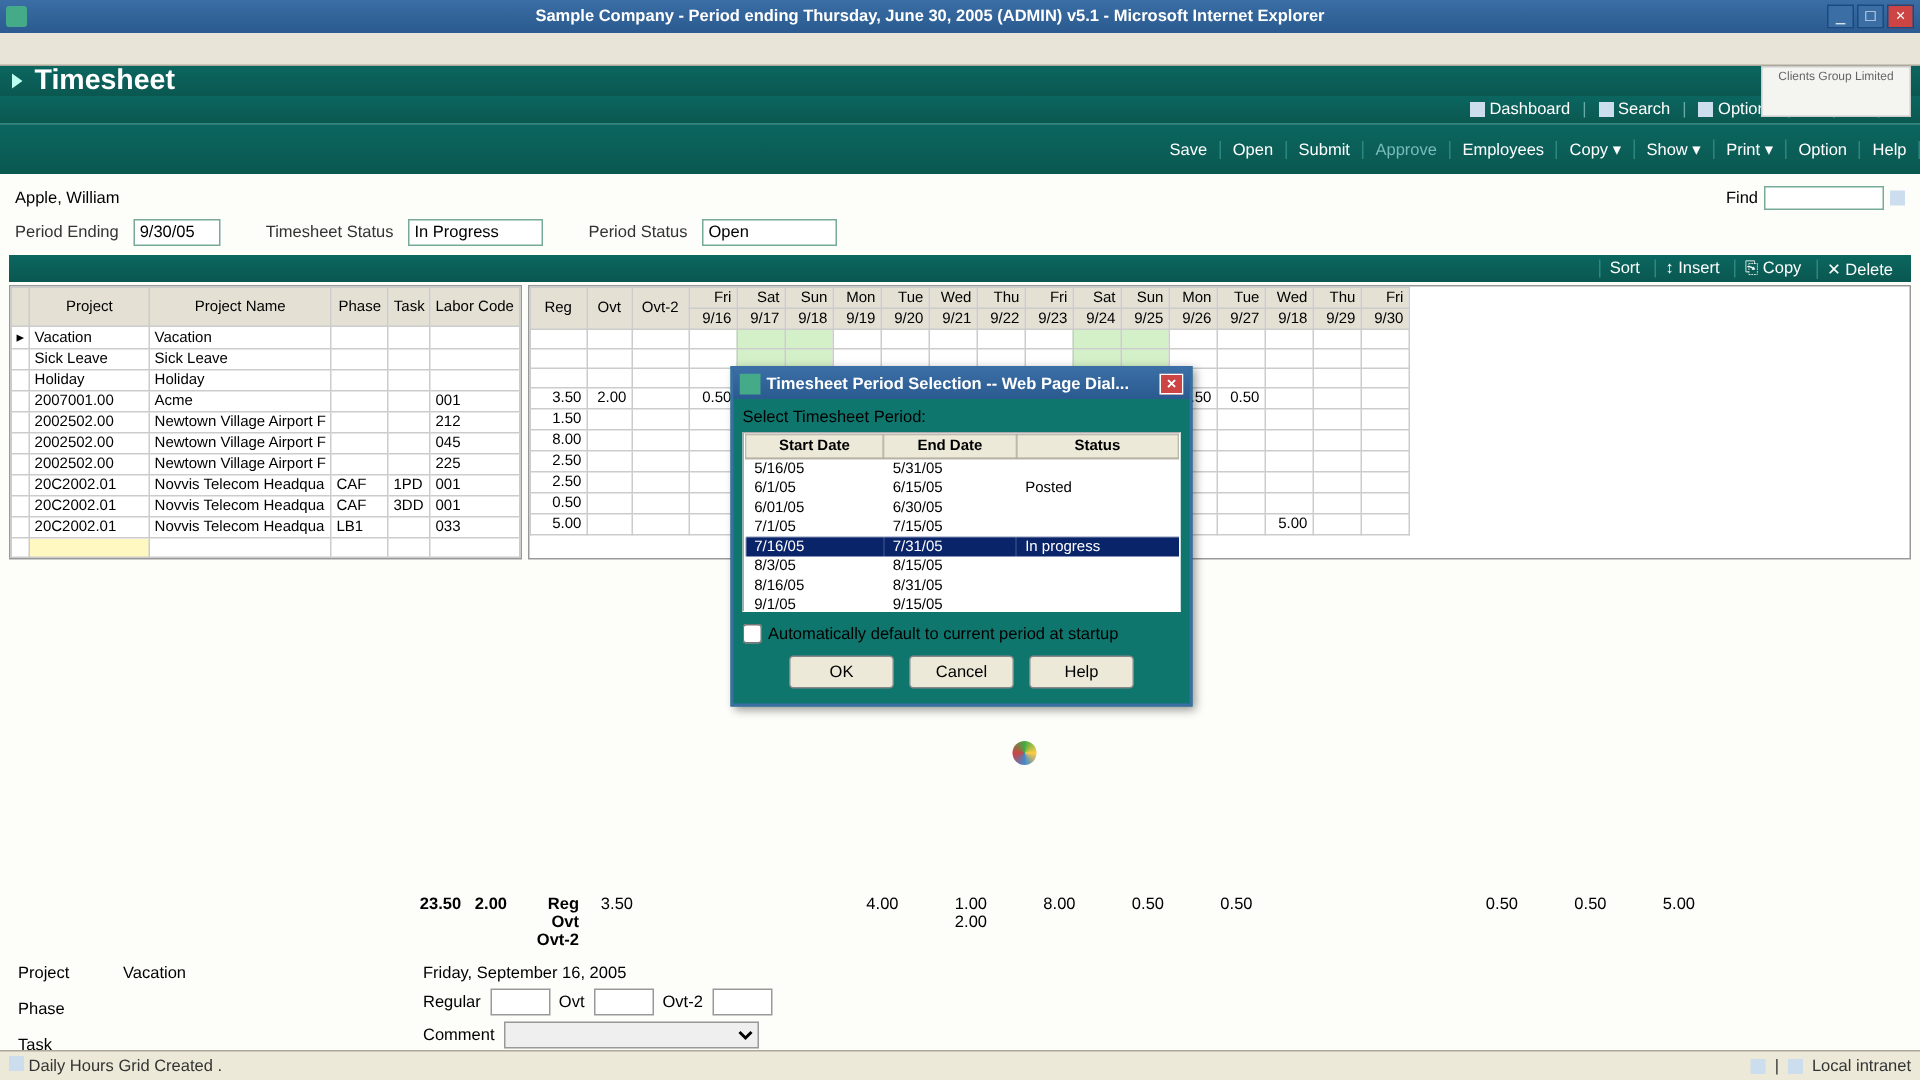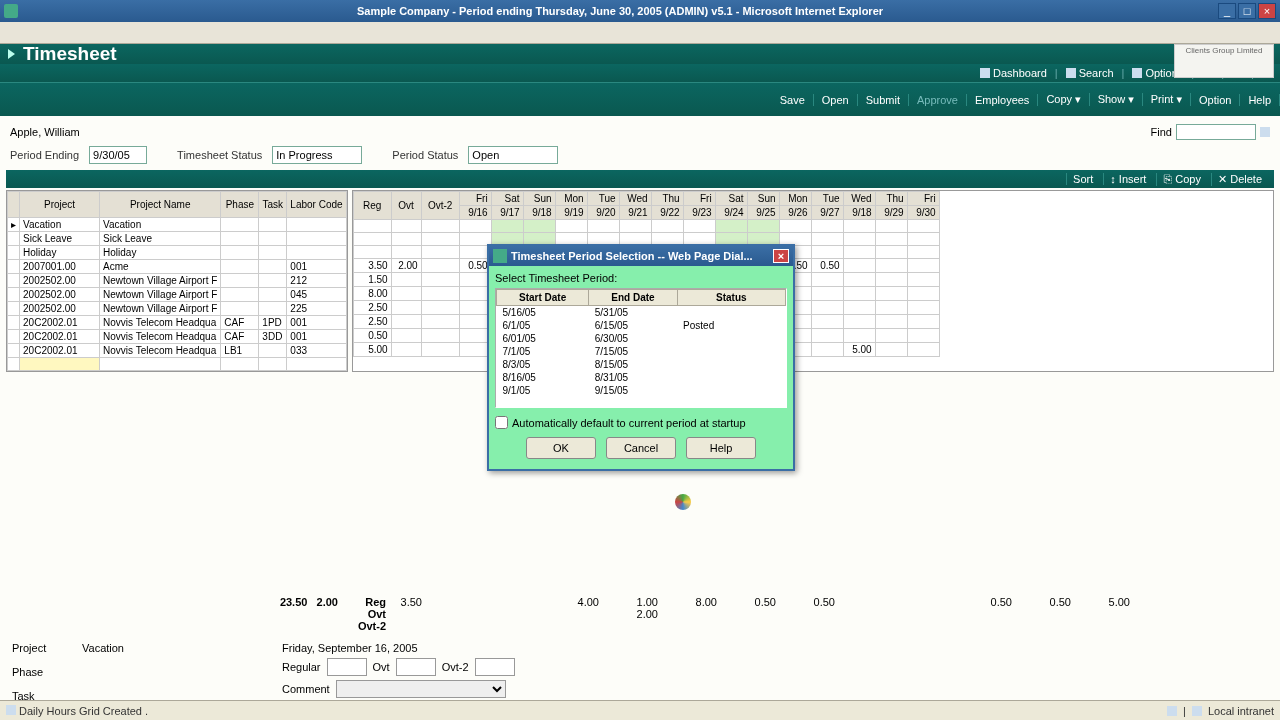--- a/index.html
+++ b/index.html
@@ -50,21 +50,21 @@
 .bottom-panel { padding: 6px; display: flex; gap: 40px; }
 .bp-left { width: 230px; }
 .bp-left .row { display: flex; margin-bottom: 12px; }
 .bp-left .row label { width: 70px; }
 .bp-right .row { display: flex; align-items: center; margin-bottom: 4px; gap: 6px; }
 .bp-right input, .bp-right select { height: 18px; border: 1px solid #999; font-size: 11px; }
 .statusbar { position: absolute; bottom: 0; left: 0; right: 0; height: 20px; background: #ece9d8; border-top: 1px solid #aca899; display: flex; align-items: center; padding: 0 6px; justify-content: space-between; color: #333; }
 .statusbar .right { display: flex; align-items: center; gap: 6px; }
 
 
-.dialog { position: absolute; left: 487px; top: 244px; width: 308px; background: #86efac; border: 2px solid #3a6ea5; box-shadow: 2px 2px 6px rgba(0,0,0,0.4); }
+.dialog { position: absolute; left: 487px; top: 244px; width: 308px; background: #0f766e; border: 2px solid #3a6ea5; box-shadow: 2px 2px 6px rgba(0,0,0,0.4); }
 .dialog .dtitle { background: linear-gradient(#3a6ea5, #2a5a8f); color: #fff; height: 20px; display: flex; align-items: center; padding: 0 4px; font-weight: bold; }
 .dialog .dtitle .dicon { width: 14px; height: 14px; background: #4a8; margin-right: 4px; }
 .dialog .dtitle .dx { margin-left: auto; width: 16px; height: 14px; background: #c44; color: #fff; text-align: center; line-height: 13px; cursor: pointer; border: 1px solid #fff; }
 .dialog .dbody { padding: 6px; }
 .dialog .periodlist { border: 1px inset #fff; background: #fff; height: 120px; overflow-y: scroll; margin: 4px 0; }
 .dialog .periodlist table { width: 100%; }
 .dialog .periodlist th { background: #ece9d8; border: 1px solid #aca899; font-weight: bold; padding: 2px 22px; text-align: center; }
 .dialog .periodlist td { border: none; padding: 0 6px; height: 13px; }
 .dialog .periodlist tr.hl td { background: #0a246a; color: #fff; }
 .dialog .chk { display: flex; align-items: center; gap: 4px; padding: 4px 0; }
@@ -659,20 +659,25 @@
             <tr>
               <td>6/01/05</td>
               <td>6/30/05</td>
               <td></td>
             </tr>
             <tr>
               <td>7/1/05</td>
               <td>7/15/05</td>
               <td></td>
             </tr>
+            <tr class="hl">
+              <td>7/16/05</td>
+              <td>7/31/05</td>
+              <td>In progress</td>
+            </tr>
             <tr>
               <td>8/3/05</td>
               <td>8/15/05</td>
               <td></td>
             </tr>
             <tr>
               <td>8/16/05</td>
               <td>8/31/05</td>
               <td></td>
             </tr>

